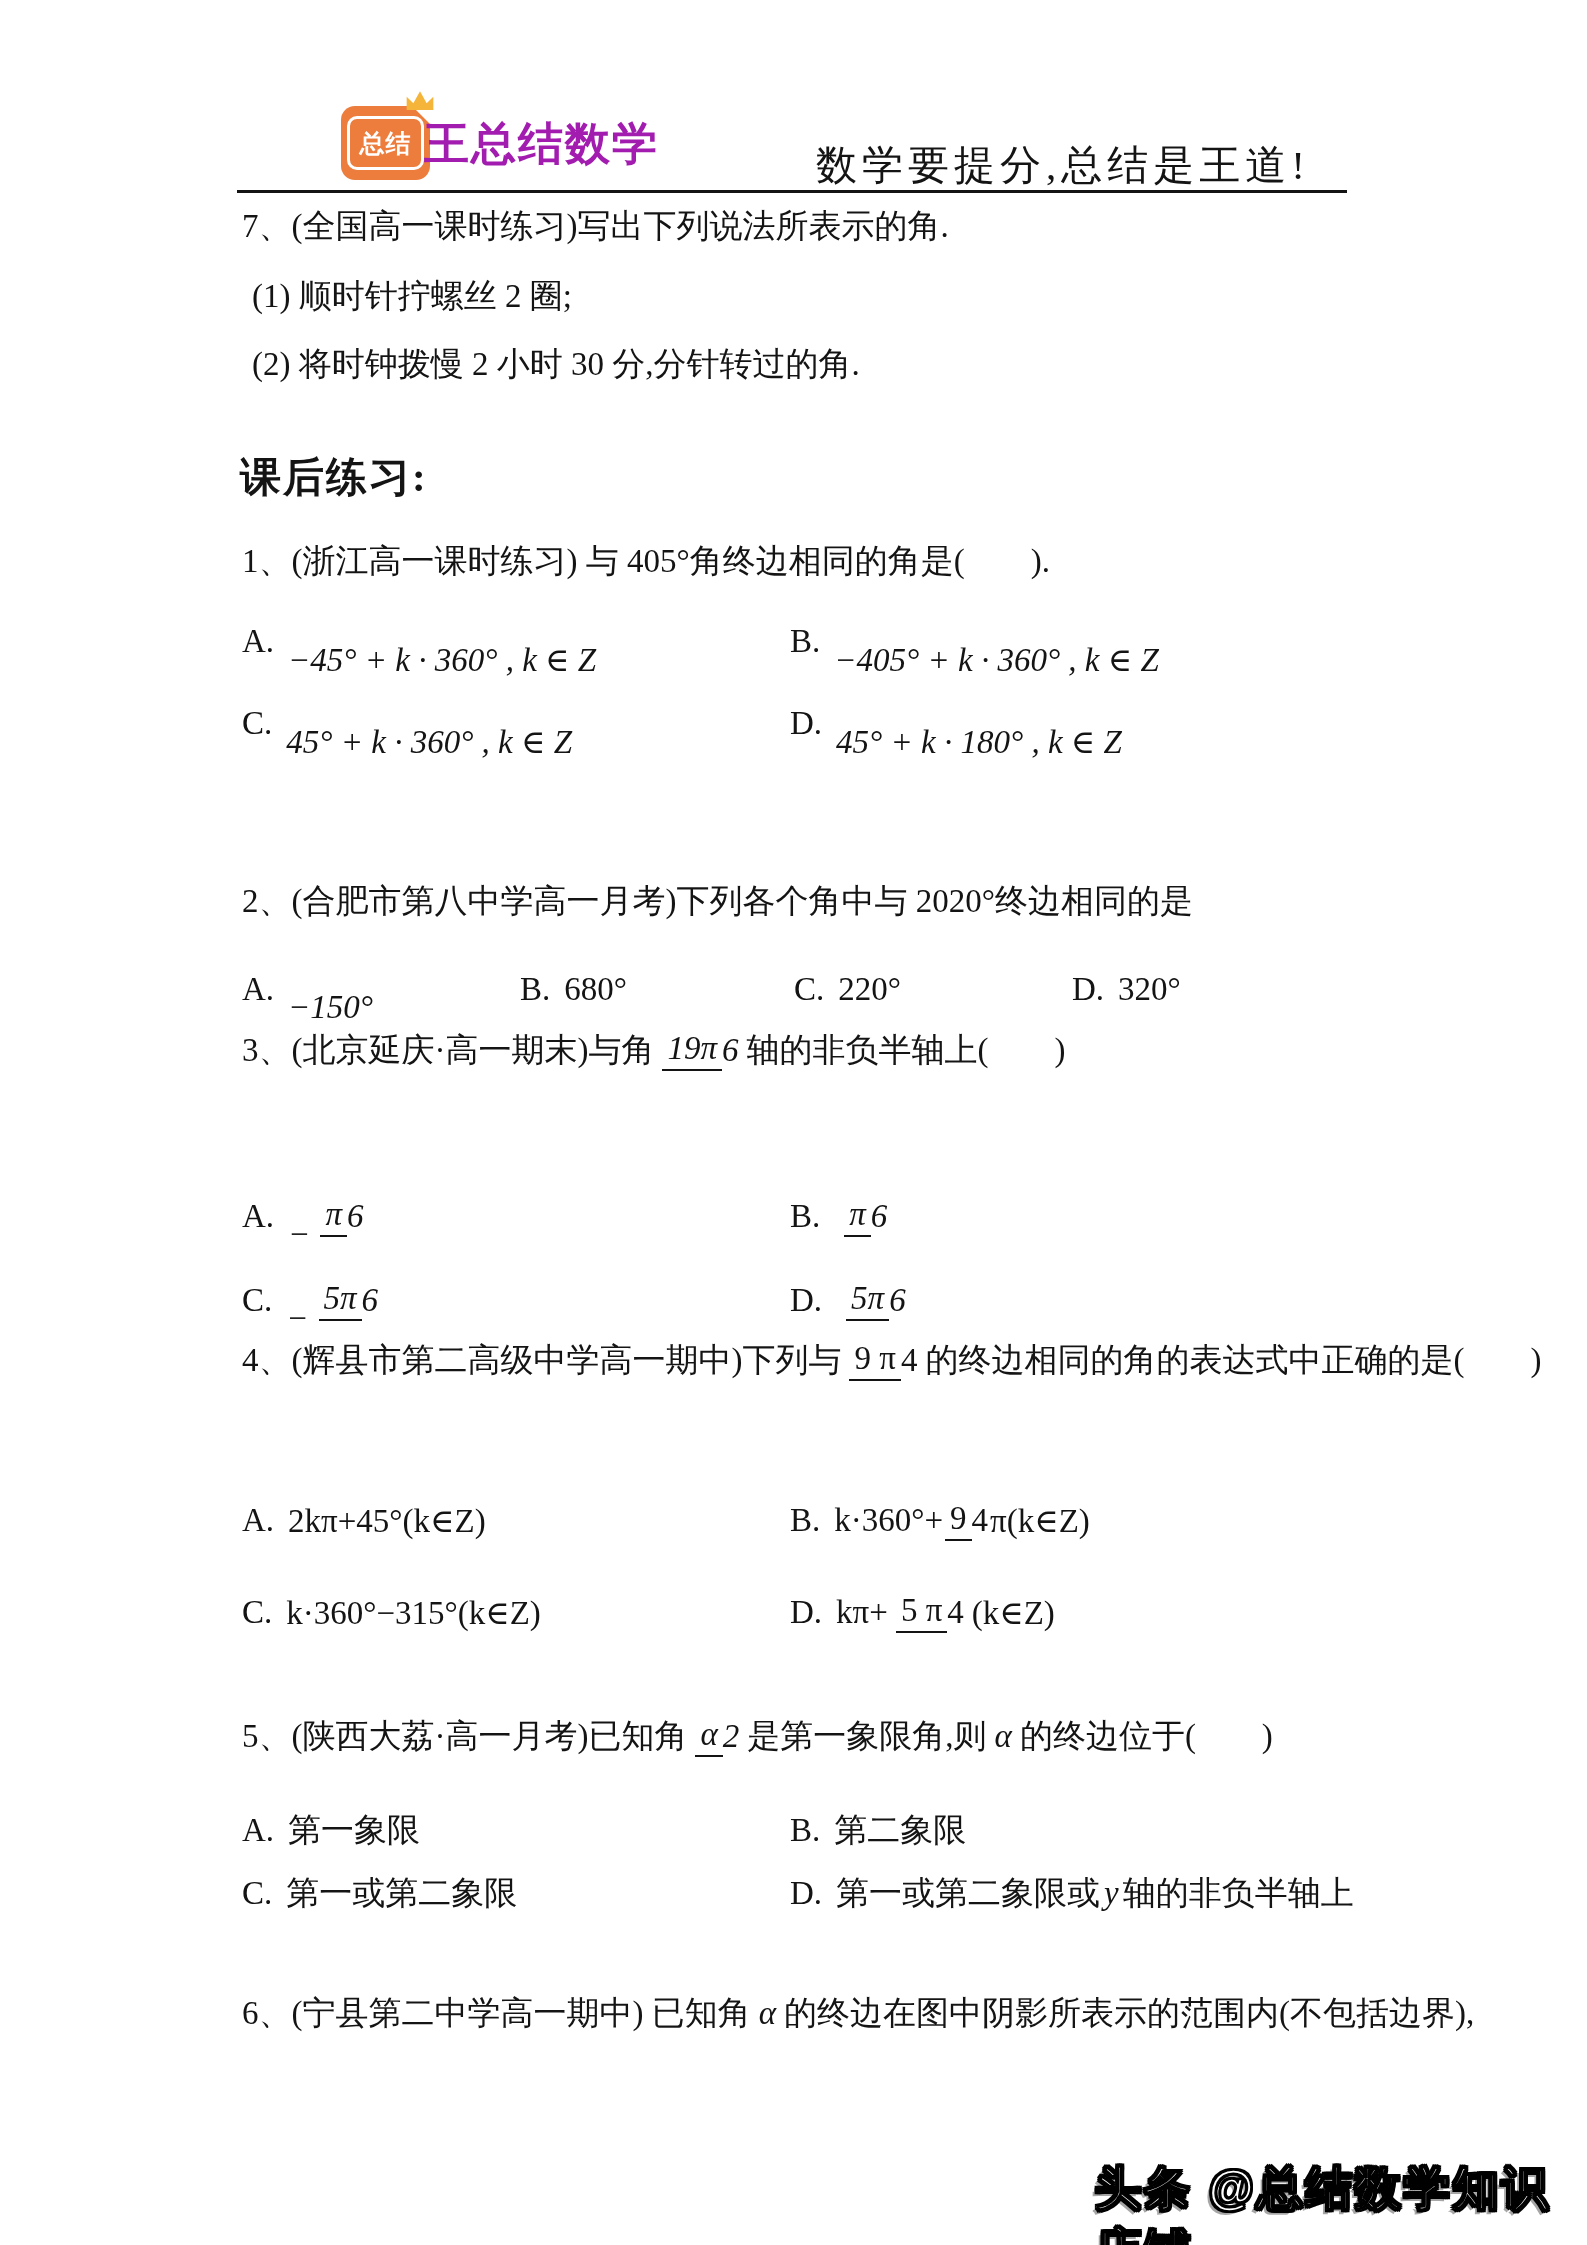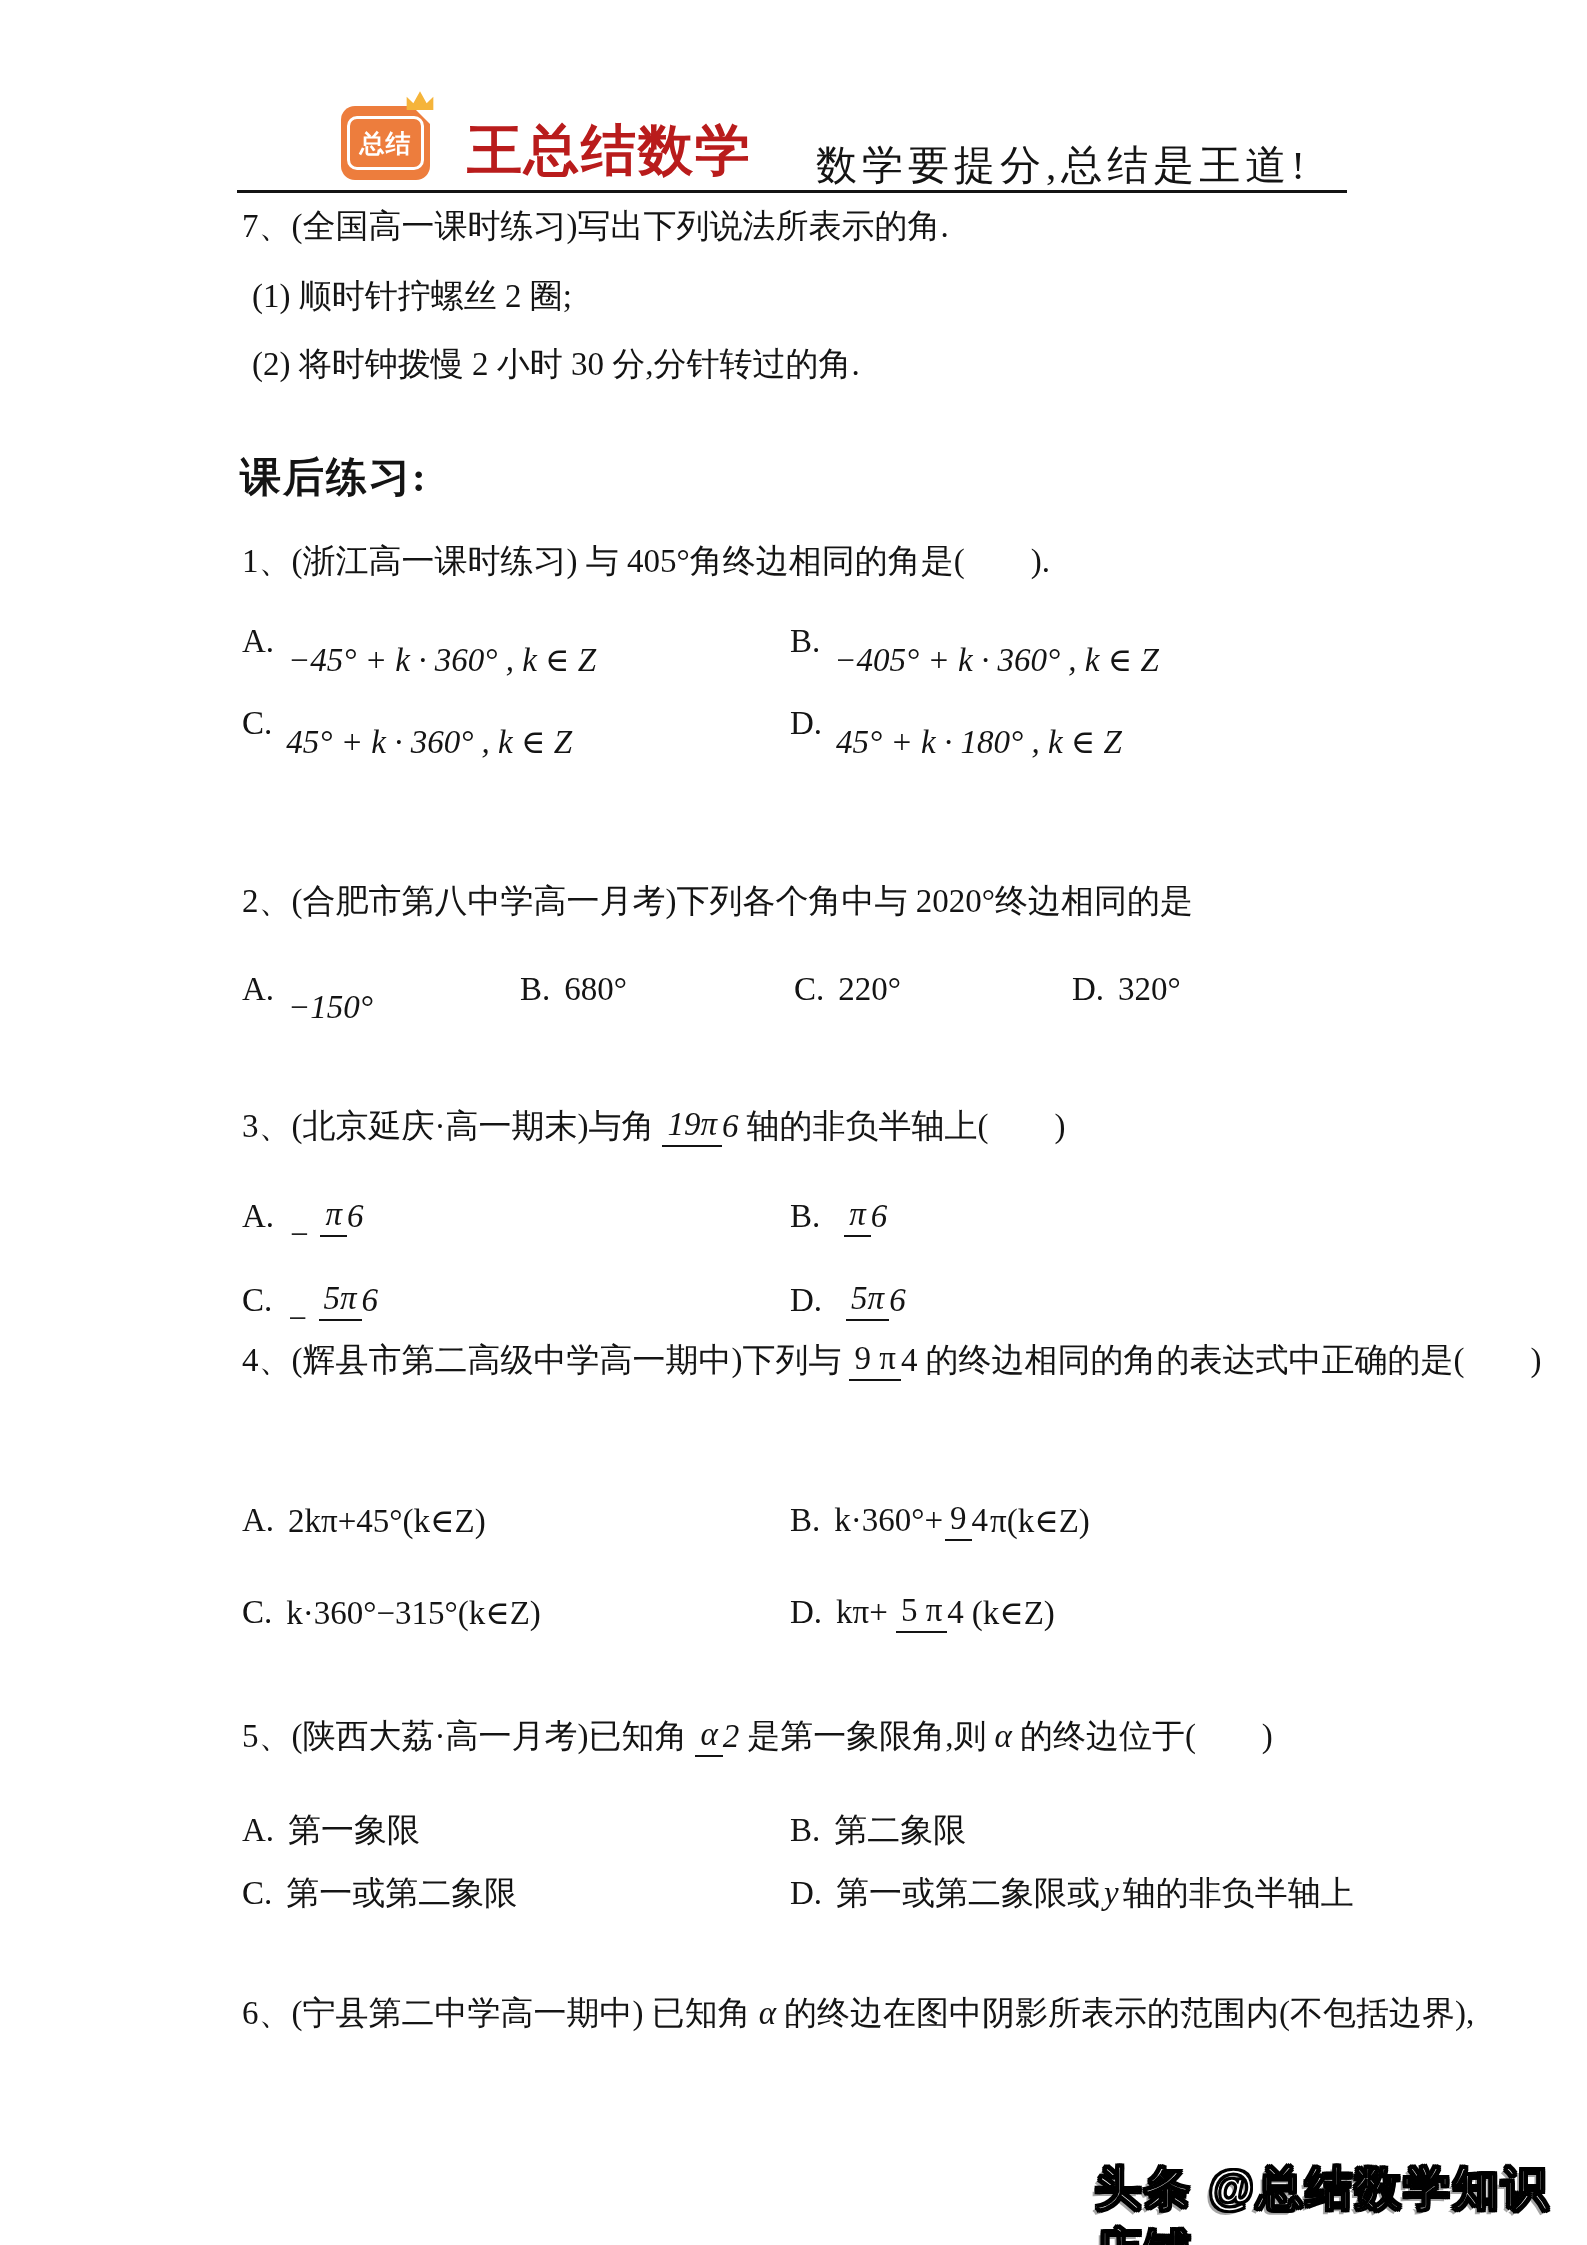--- a/index.html
+++ b/index.html
@@ -11,22 +11,22 @@
   
   .logo-icon { position:absolute; left:341px; top:106px; width:89px; height:74px;
     background:#ed7d3d; border-radius:14px; }
   .logo-fold { position:absolute; top:0; right:0; width:0; height:0;
     border-top:18px solid #ffffff; border-left:18px solid transparent; }
   .crown { position:absolute; top:-15px; right:-6px; width:32px; height:22px; }
   .logo-badge-text { position:absolute; left:6px; right:6px; top:10px; bottom:10px;
     border:3px solid #fff; border-radius:10px; color:#fff; font-size:25px; font-weight:bold;
     display:flex; align-items:center; justify-content:center;
     font-family:"Liberation Sans","DejaVu Sans",sans-serif; letter-spacing:1px; }
-  .logo-name { position:absolute; left:424px; top:114px; font-size:55px; font-weight:bold;
-    color:#b91c1c; font-family:"Liberation Sans","DejaVu Sans",sans-serif; letter-spacing:2px;margin-left:43px; }
+  .logo-name { position:absolute; left:424px; top:114px; font-size:45px; font-weight:bold;
+    color:#a21caf; font-family:"Liberation Sans","DejaVu Sans",sans-serif; letter-spacing:2px; }
   .slogan { position:absolute; left:816px; top:138px; font-size:41px; letter-spacing:5px; }
   .divider { position:absolute; left:237px; top:190px; width:1110px; height:3px; background:#141414; }
 
   
   .stem { position:absolute; left:242px; font-size:33px; line-height:1.25; white-space:nowrap; }
   .stem-flex { display:flex; align-items:center; }
   .sub { left:252px; }
   .section-title { position:absolute; left:240px; top:450px; font-size:41px; font-weight:bold; letter-spacing:2px; }
 
   
@@ -111,21 +111,21 @@
     <div class="opt q2col3">
       <span class="olabel">C.</span>
       <span>220°</span>
     </div>
     <div class="opt">
       <span class="olabel">D.</span>
       <span>320°</span>
     </div>
   </div>
 
-  <div class="stem stem-flex" style="top:1106px">
+  <div class="stem stem-flex" style="top:1030px">
     <span>3、(北京延庆·高一期末)与角</span>
     <span class="frac it">
       <span class="num">19π</span>
       <span class="den">6</span>
     </span>
     <span>轴的非负半轴上(　　)</span>
   </div>
   <div class="opt-row" style="top:1180px">
     <div class="opt col-a">
       <span class="olabel">A.</span>

